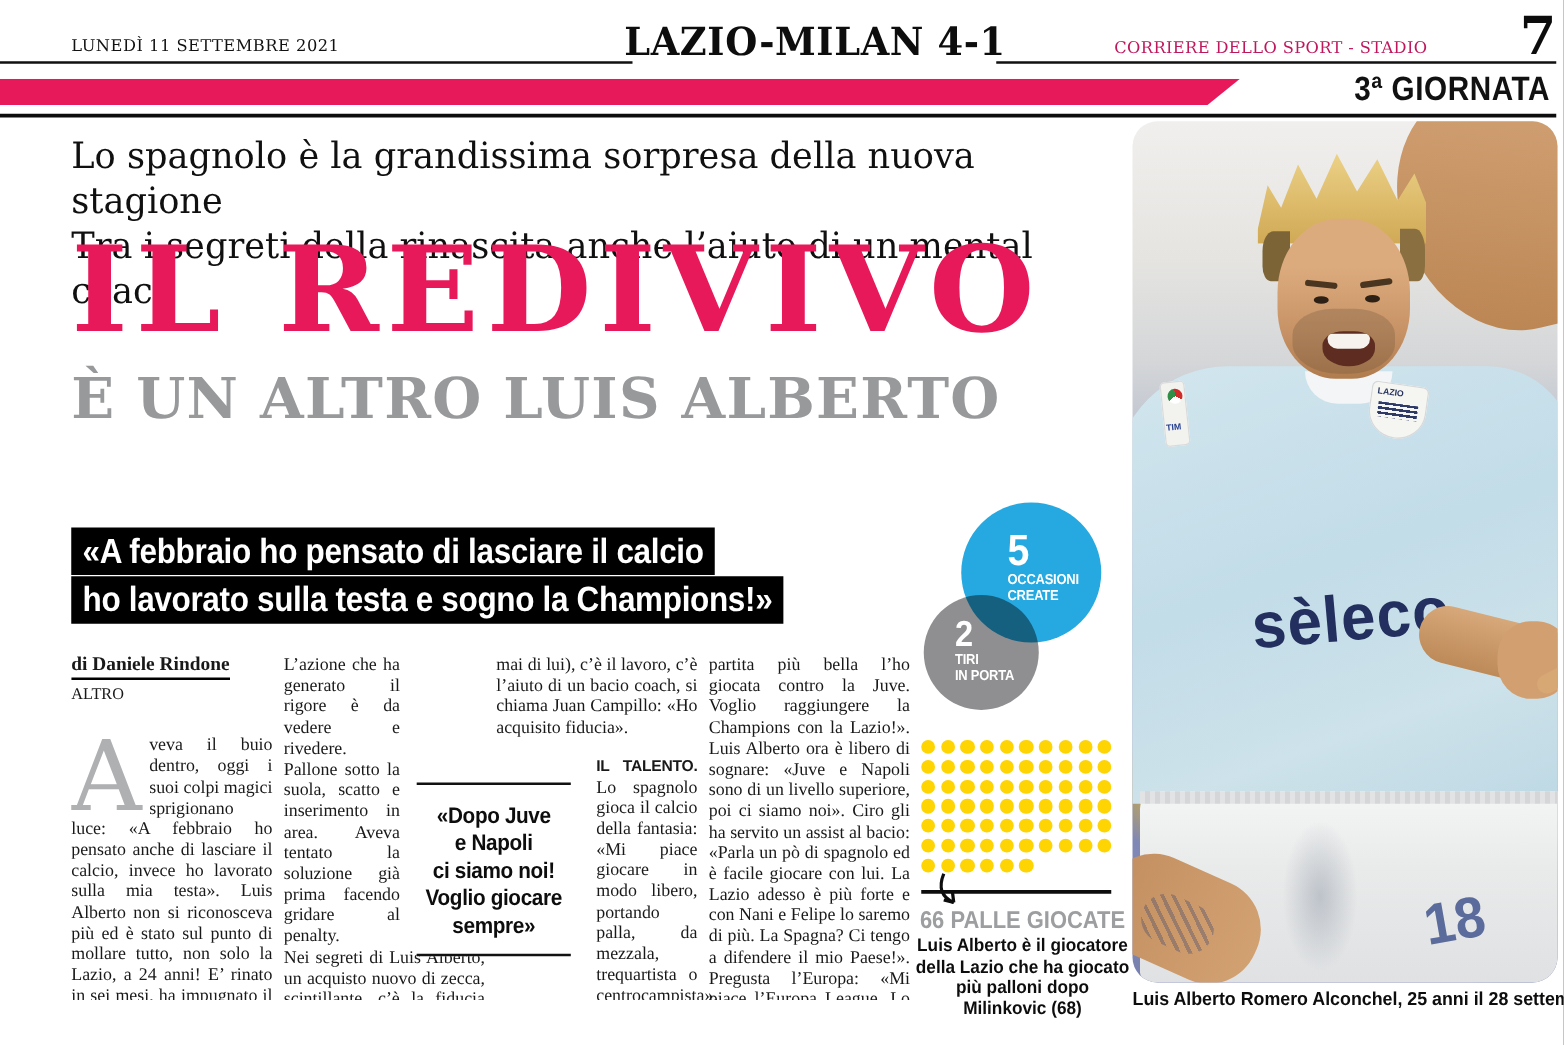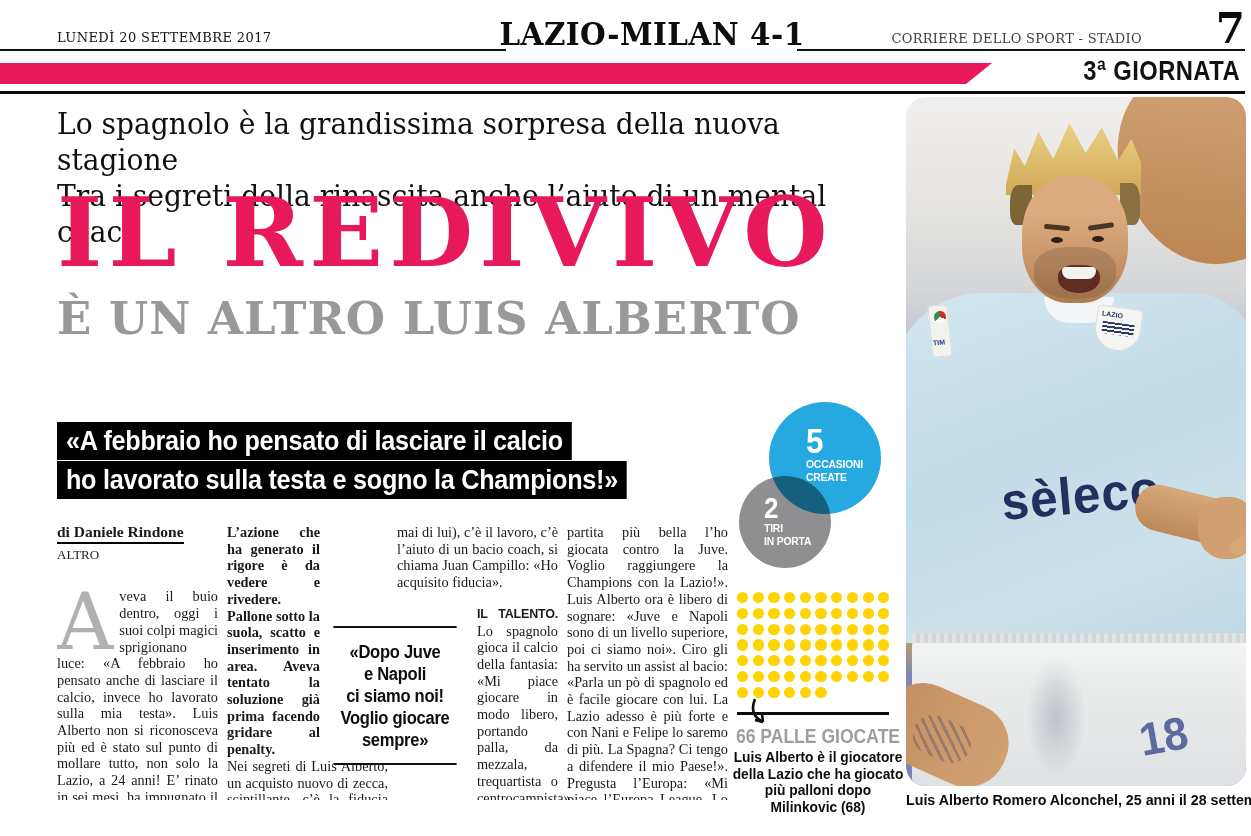--- a/index.html
+++ b/index.html
@@ -9,21 +9,21 @@
     background:#ffffff; overflow:hidden;
     font-family:"Liberation Serif", serif; color:#141414;
   }
   .abs { position:absolute; }
 
   
   .hdr-date { left:57px; top:30px; font-family:"DejaVu Serif",serif; font-size:13px; letter-spacing:.4px; color:#111; }
   .hdr-rule-left { left:0; top:49px; width:506px; height:2px; background:#111; }
   .hdr-title { left:452px; top:16px; width:400px; text-align:center; font-family:"DejaVu Serif",serif; font-weight:700; font-size:31px; letter-spacing:.5px; color:#0d0d0d; transform:scaleX(.95); transform-origin:center; }
   .hdr-rule-right { left:797px; top:49px; width:448px; height:2px; background:#111; }
-  .hdr-masthead { left:880px; top:31px; width:262px; text-align:right; font-family:"DejaVu Serif",serif; font-size:13px; letter-spacing:.3px; color:#404040; }
+  .hdr-masthead { left:880px; top:31px; width:262px; text-align:right; font-family:"DejaVu Serif",serif; font-size:13px; letter-spacing:.3px; color:#be185d; }
   .hdr-pagenum { left:1185px; top:4px; width:60px; text-align:right; font-family:"DejaVu Serif",serif; font-weight:700; font-size:42px; color:#0c0c0c; }
   .band { left:0; top:63px; width:992px; height:21px; background:#e8195b; clip-path:polygon(0 0,100% 0,calc(100% - 26px) 100%,0 100%); }
   .giornata { left:940px; top:56px; width:300px; text-align:right; font-family:"Liberation Sans",sans-serif; font-weight:700; font-size:27px; color:#111; transform:scaleX(.88); transform-origin:right; letter-spacing:.5px; }
   .rule-full { left:0; top:91px; width:1245px; height:3px; background:#0d0d0d; }
 
   
   .kicker { left:57px; top:106px; width:860px; font-family:"DejaVu Serif",serif; font-size:29px; line-height:36px; color:#101010; transform:scaleX(.97); transform-origin:left; }
   .mainhead { left:57px; top:183px; width:850px; font-family:"DejaVu Serif",serif; font-weight:700; font-size:95px; line-height:100px; color:#e8195b; letter-spacing:6px; transform:scaleX(1.02); transform-origin:left; white-space:nowrap; }
   .deck { left:57px; top:292px; width:850px; font-family:"DejaVu Serif",serif; font-weight:700; font-size:45px; line-height:54px; color:#97999b; letter-spacing:1px; transform:scaleX(1.0); transform-origin:left; white-space:nowrap; }
   .qbar { left:57px; background:#000; color:#fff; height:38px; line-height:38px;
@@ -32,21 +32,21 @@
   .qbar1 { top:422px; } .qbar2 { top:461px; }
 
   
   #cols { left:57px; top:524px; width:678px; height:276px; font-size:14.3px; line-height:16.7px; text-align:justify; color:#191919; overflow:hidden; }
   .col { position:absolute; top:0; width:161px; height:336px; }
   .c1{left:0;} .c2{left:170px;} .c3{left:340px;} .c4{left:510px;}
   .byline { font-size:15.5px; font-weight:700; border-bottom:2px solid #000; display:inline-block; padding-bottom:1px; }
   .loc { font-size:13px; margin-top:3px; }
   .lead-par { margin-top:25px; }
   .dropcap { float:left; font-family:"DejaVu Serif",serif; font-size:78px; line-height:62px; color:#aeb0b2; margin:3px 6px 0 0; }
-  .nar-r { margin-right:68px;font-weight:bold; }
+  .nar-r { margin-right:68px; }
   .nar-l { margin-left:80px; margin-top:14px; }
   .lead-word { font-family:"Liberation Sans",sans-serif; font-weight:700; font-size:12.5px; letter-spacing:-.2px; }
   .pullquote { position:absolute; left:271px; top:102px; width:134px;
     border-top:2px solid #111; border-bottom:2px solid #111; padding:13px 0 12px;
     font-family:"Liberation Sans",sans-serif; font-weight:700; font-size:18px; line-height:22px;
     text-align:center; white-space:pre-line; color:#0d0d0d; background:#fff; transform:scaleX(.92); transform-origin:center; letter-spacing:-.3px; }
 
   
   .circle { border-radius:50%; }
   .circ-blue { left:769px; top:402px; width:112px; height:112px; background:#25a9e0; z-index:1; }
@@ -103,21 +103,21 @@
   .arm-tattoo { left:-26px; top:596px; width:130px; height:84px; background:linear-gradient(90deg,#c38f60,#d2a172); border-radius:40px; transform:rotate(24deg); }
   .tattoo { left:6px; top:622px; width:60px; height:40px; background:repeating-linear-gradient(40deg,rgba(60,70,110,.35) 0 3px,transparent 3px 8px); border-radius:20px; transform:rotate(24deg); }
 
   .photo-cap { left:906px; top:791px; width:345px; font-family:"Liberation Sans",sans-serif; font-weight:700; font-size:15px; color:#0d0d0d; transform:scaleX(.95); transform-origin:left; white-space:nowrap; }
 </style>
 </head>
 <body>
 
 <div id="page">
 
-  <div class="abs hdr-date">LUNEDÌ 20 SETTEMBRE 2017</div>
+  <div class="abs hdr-date">LUNEDÌ 11 SETTEMBRE 2021</div>
   <div class="abs hdr-rule-left"></div>
   <div class="abs hdr-title">LAZIO-MILAN 4-1</div>
   <div class="abs hdr-rule-right"></div>
   <div class="abs hdr-masthead">CORRIERE DELLO SPORT - STADIO</div>
   <div class="abs hdr-pagenum">7</div>
   <div class="abs band"></div>
   <div class="abs giornata">3ª GIORNATA</div>
   <div class="abs rule-full"></div>
 
   <div class="abs kicker">

